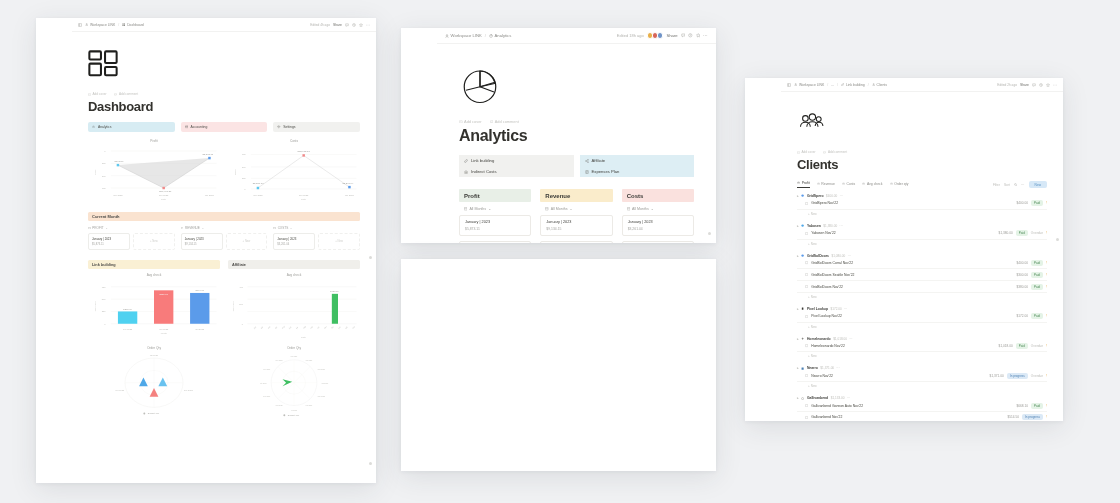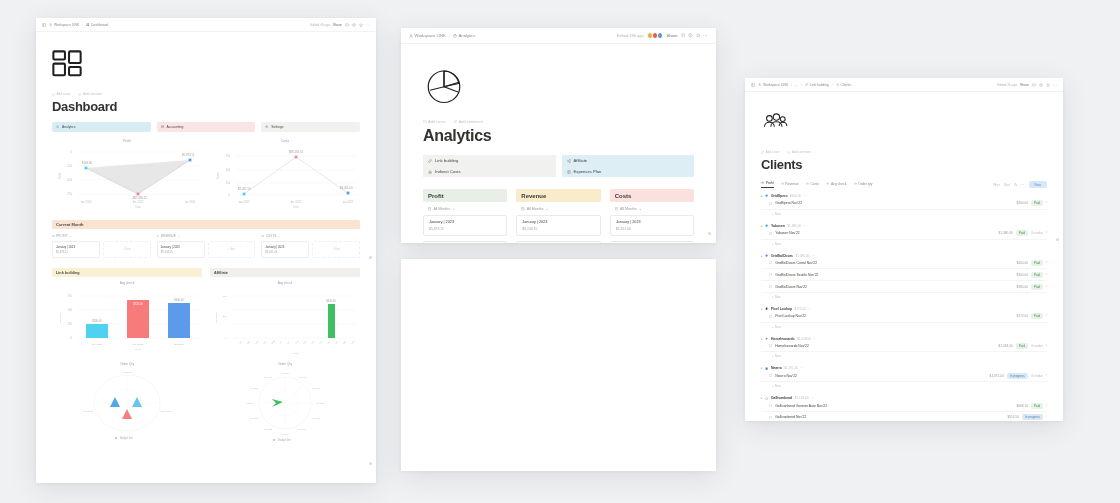--- a/index.html
+++ b/index.html
@@ -10,20 +10,21 @@
     font-family: "Liberation Sans", sans-serif;
     -webkit-font-smoothing: antialiased;
   }
   .stage { position: relative; width: 1120px; height: 503px; background: #f0f1f3; }
 
   .panel {
     position: absolute;
     background: #ffffff;
     box-shadow: 0 6px 26px rgba(40,45,60,.10), 0 1px 4px rgba(40,45,60,.06);
     overflow: hidden;
+    padding-left: 36px;
   }
   
   #panel-dashboard { left: 36px;  top: 18px;  width: 340px; height: 465px; }
   #panel-analytics { left: 401px; top: 28px;  width: 315px; height: 215px; }
   #panel-blank     { left: 401px; top: 259px; width: 315px; height: 212px; }
   #panel-clients   { left: 745px; top: 78px;  width: 318px; height: 343px; }
 
   
   .topbar {
     display: flex; align-items: center;

